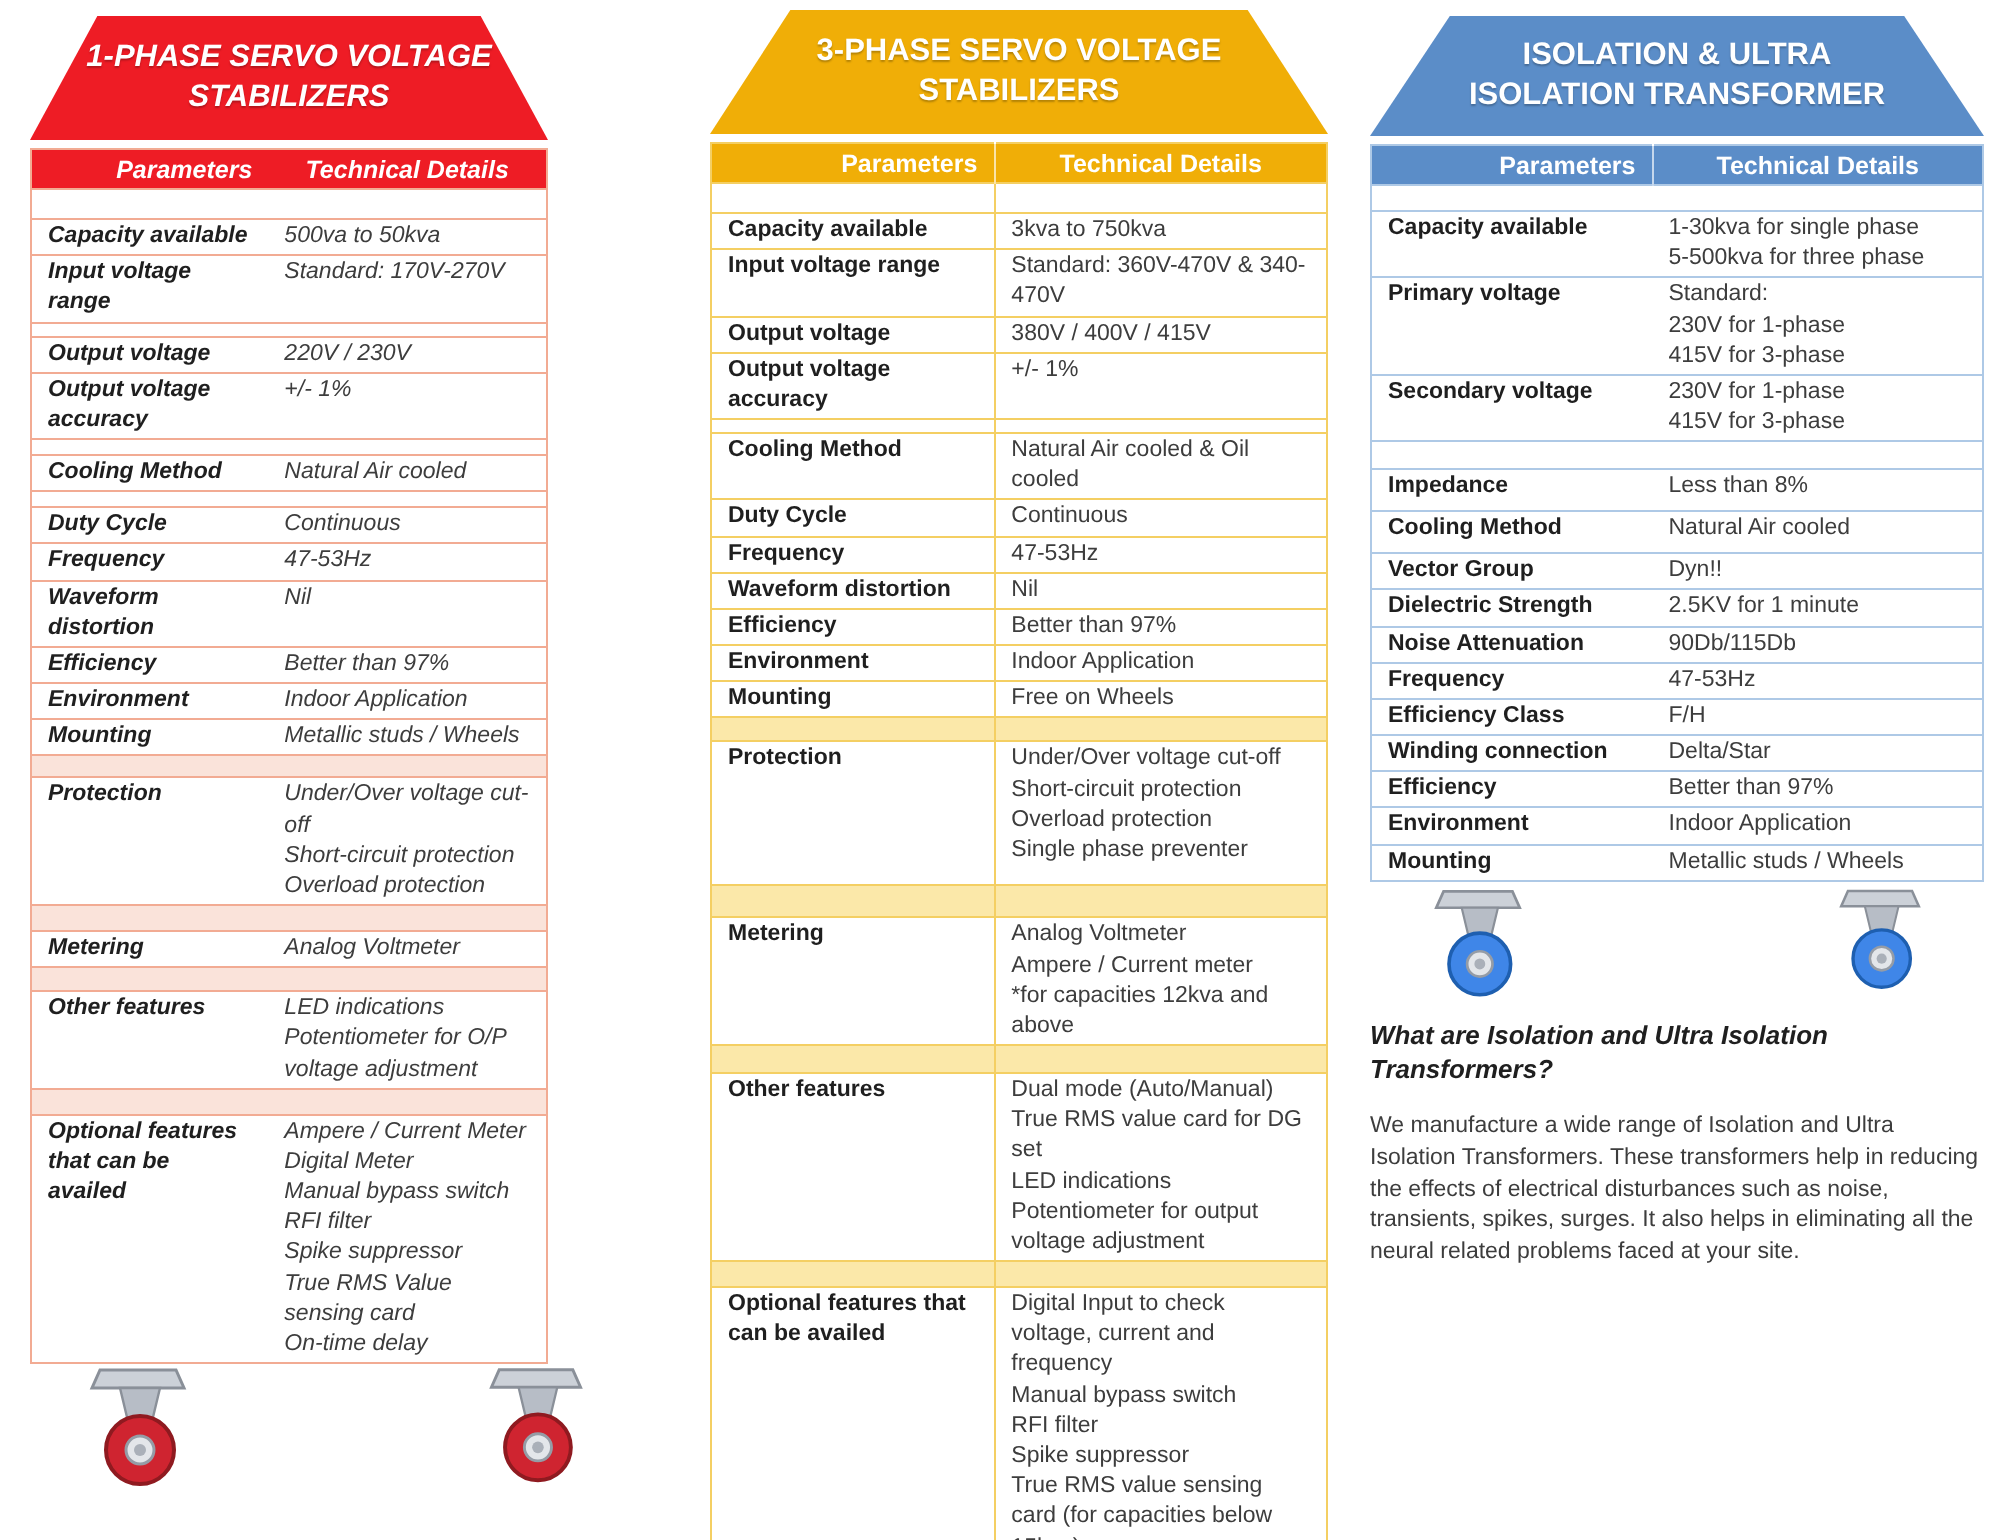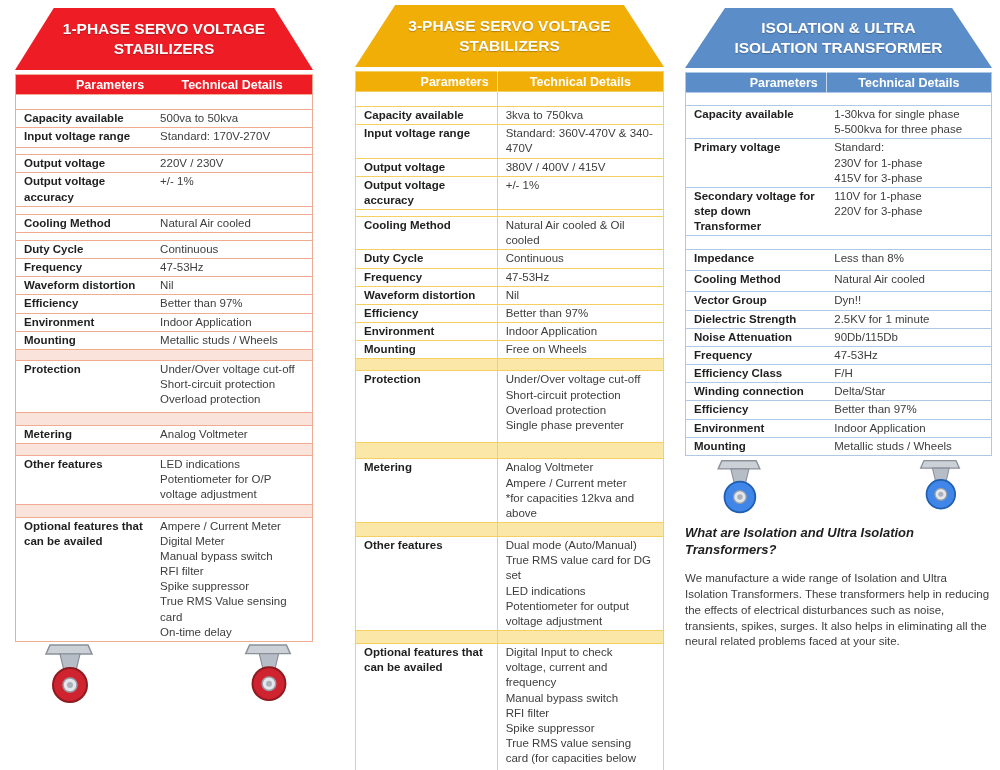--- a/index.html
+++ b/index.html
@@ -1,20 +1,20 @@
 <!DOCTYPE html>
 <html><head>
 <meta charset="utf-8">
 <style>
   * { margin:0; padding:0; box-sizing:border-box; }
   html,body { background:#ffffff; font-family:"Liberation Sans", sans-serif; }
   .page { position:relative; width:1000px; height:770px; background:#ffffff; overflow:hidden; }
 
   .col { position:absolute; top:8px; }
-  .col-1 { left:15px;  width:298px; }
+  .col-1 { left:15px;  width:259px;font-style:italic; }
   .col-2 { left:355px; width:309px; top:5px; }
   .col-3 { left:685px; width:307px; }
 
   
   .banner {
     height:62px; width:100%;
     clip-path: polygon(13% 0, 87% 0, 100% 100%, 0 100%);
     background: var(--accent);
     display:flex; align-items:center; justify-content:center;
     margin-bottom:4px;
@@ -399,24 +399,24 @@
           </tr>
           <tr class="data-row">
             <td class="param">Primary voltage</td>
             <td class="details">
               <div>Standard:</div>
               <div>230V for 1-phase</div>
               <div>415V for 3-phase</div>
             </td>
           </tr>
           <tr class="data-row">
-            <td class="param">Secondary voltage for step down Transformer</td>
-            <td class="details">
-              <div>110V for 1-phase</div>
-              <div>220V for 3-phase</div>
+            <td class="param">Secondary voltage</td>
+            <td class="details">
+              <div>230V for 1-phase</div>
+              <div>415V for 3-phase</div>
             </td>
           </tr>
           <tr class="spacer-row">
             <td style="height: 14px;"></td>
             <td style="height: 14px;"></td>
           </tr>
           <tr class="data-row">
             <td class="param" style="height: 21px;">Impedance</td>
             <td class="details">
               <div>Less than 8%</div>

